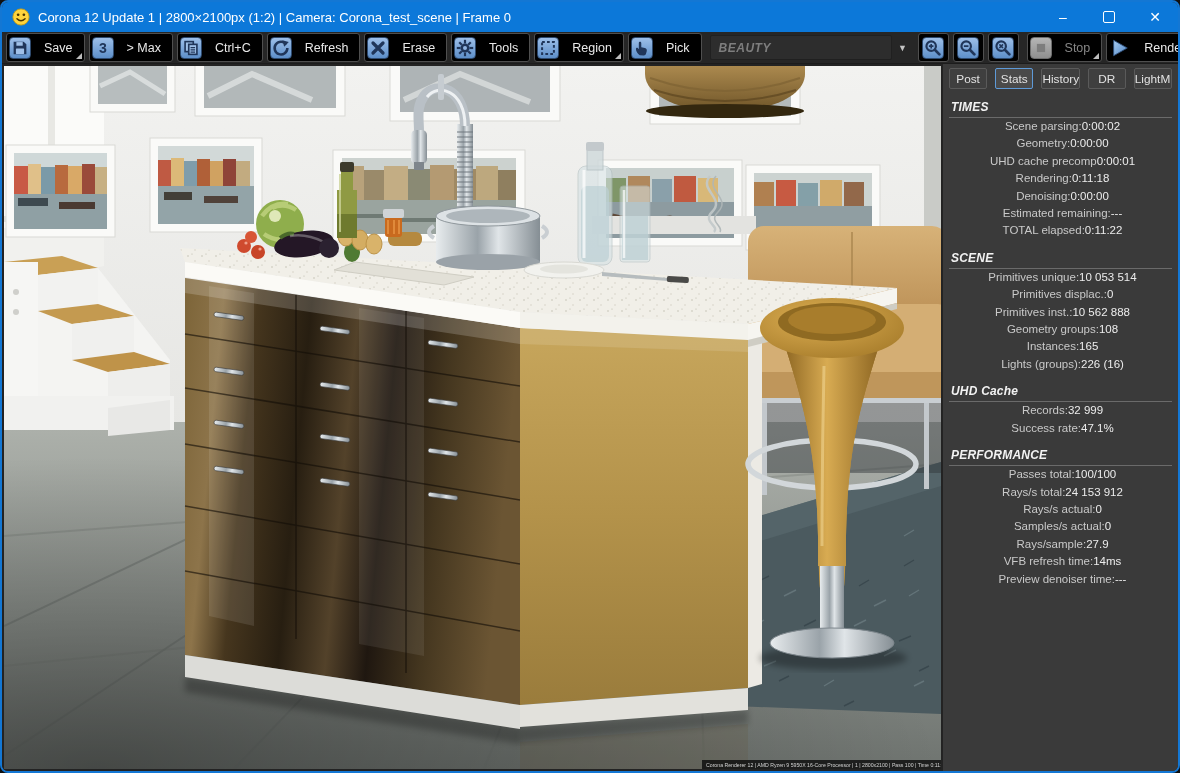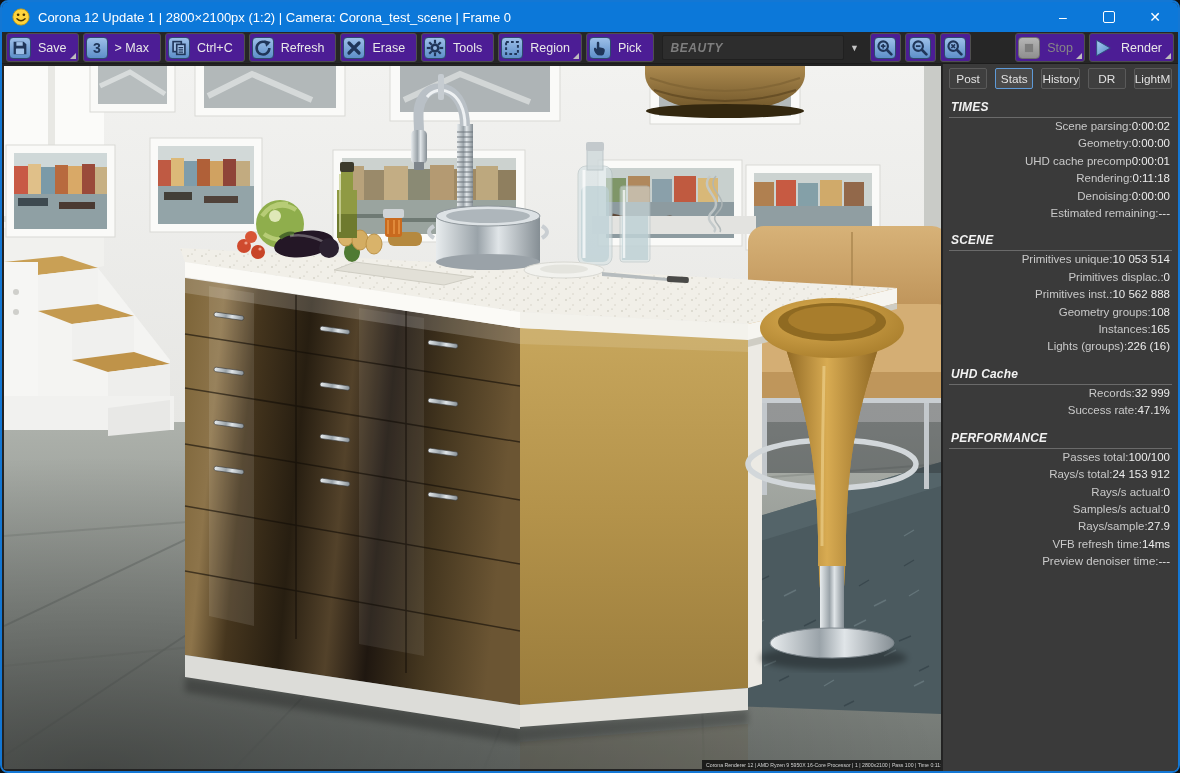--- a/index.html
+++ b/index.html
@@ -7,21 +7,21 @@
           border-radius:8px;overflow:hidden;background:#3a3a3a;}
   
   .titlebar{height:30px;background:#0c78d9;display:flex;align-items:center;color:#fff;font-size:13px;}
   .titlebar .appicon{width:18px;height:18px;margin:0 8px 0 10px;flex:none;}
   .title-text{flex:1;white-space:nowrap;overflow:hidden;}
   .winbtn{width:46px;height:30px;display:flex;align-items:center;justify-content:center;color:#fff;
           font-size:14px;cursor:default;}
   .winbtn .maxbox{width:10px;height:10px;border:1.4px solid #fff;border-radius:2px;}
   
   .toolbar{height:32px;background:#262626;display:flex;align-items:center;padding:0 4px;gap:4px;border-bottom:1px solid #1c1c1c;box-sizing:border-box;}
-  .tbtn{position:relative;display:flex;align-items:center;gap:7px;height:27px;background:#4c1d95;
+  .tbtn{position:relative;display:flex;align-items:center;gap:13px;height:27px;background:#000000;
         border:1px solid #4f4f4f;border-radius:3px;padding:0 11px 0 2px;color:#e8e8e8;font-size:12.5px;flex:none;}
   .tile{width:22px;height:22px;border-radius:4px;background:linear-gradient(#9dbfe9,#5d8fc9);
         border:1px solid #2e4a6e;display:flex;align-items:center;justify-content:center;box-sizing:border-box;flex:none;}
   .tile svg{width:20px;height:20px;display:block;}
   .tile.gray{background:linear-gradient(#b5b5b5,#8f8f8f);border-color:#6e6e6e;}
   .tile.plain{background:transparent;border:none;}
   .has-dd::after{content:"";position:absolute;right:2px;bottom:2px;width:0;height:0;
         border-style:solid;border-width:0 0 6px 6px;border-color:transparent transparent #bdbdbd transparent;}
   .tbtn.disabled{color:#868686;}
   .sq{width:29px;height:27px;padding:0;justify-content:center;}
@@ -36,21 +36,21 @@
   .viewport-wrap{width:941px;flex:none;background:#232323;padding:2px;box-sizing:border-box;}
   .viewport-wrap svg{display:block;background:#ececea;}
   
   .panel{flex:1;background:#3a3a3a;padding:4px 6px 0 6px;box-sizing:border-box;overflow:hidden;}
   .tabs{display:flex;gap:8px;margin-bottom:7px;}
   .tab{flex:1;height:21px;line-height:21px;text-align:center;font-size:11.8px;color:#e2e2e2;
        background:#3f3f3f;border:1px solid #5a5a5a;border-radius:2px;box-sizing:border-box;white-space:nowrap;overflow:hidden;}
   .tab.active{border-color:#5e9ad8;background:#4a4a4a;}
   .sec-h{margin-top:9px;padding:2px 2px 3px 2px;font-size:12px;font-weight:bold;color:#f2f2f2;
          border-bottom:1px solid #6a6a6a;letter-spacing:.2px;font-style:italic;}
-  .srow{display:flex;justify-content:flex-end;padding:0 2px 0 6px;line-height:17.4px;font-size:11.5px;}
+  .srow{display:flex;justify-content:center;padding:0 2px 0 6px;line-height:17.4px;font-size:11.5px;}
   .sl{color:#c9c9c9;}
   .sv{color:#ececec;}
 </style>
 </head>
 <body>
 
 <div class="window">
 
   <div class="titlebar">
     <span class="appicon">
@@ -608,20 +608,24 @@
             <span class="sv">0:11:18</span>
           </div>
           <div class="srow">
             <span class="sl">Denoising:</span>
             <span class="sv">0:00:00</span>
           </div>
           <div class="srow">
             <span class="sl">Estimated remaining:</span>
             <span class="sv">---</span>
           </div>
+          <div class="srow">
+            <span class="sl">TOTAL elapsed:</span>
+            <span class="sv">0:11:22</span>
+          </div>
           <div class="sec-h">SCENE</div>
           <div class="srow">
             <span class="sl">Primitives unique:</span>
             <span class="sv">10 053 514</span>
           </div>
           <div class="srow">
             <span class="sl">Primitives displac.:</span>
             <span class="sv">0</span>
           </div>
           <div class="srow">

